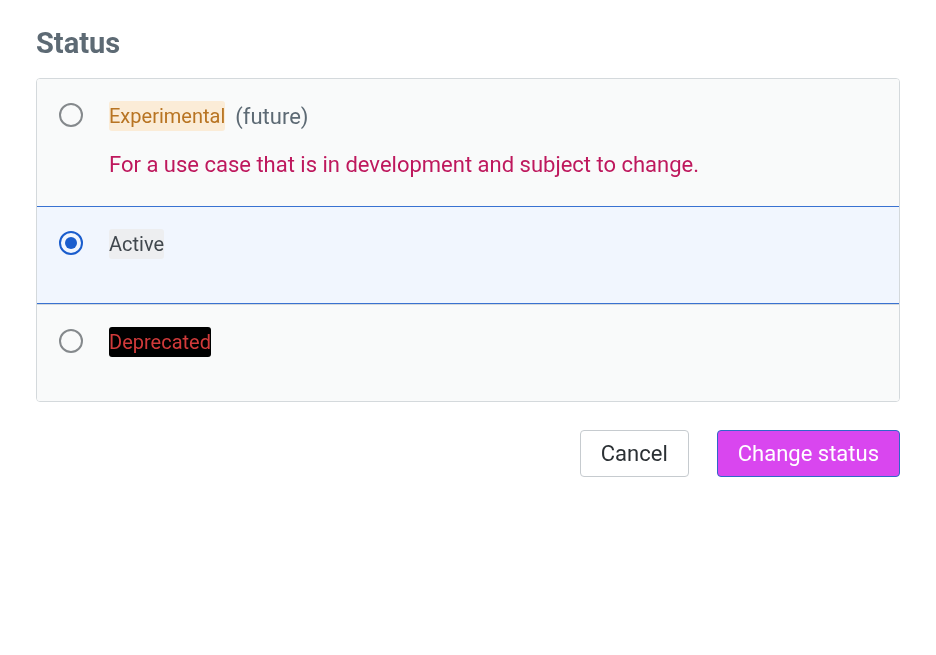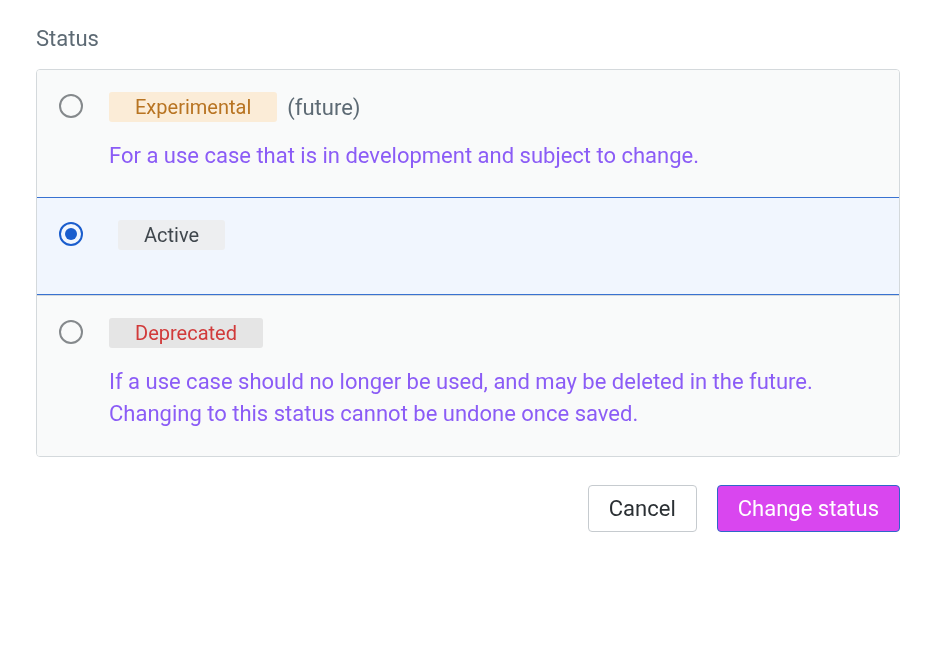--- a/index.html
+++ b/index.html
@@ -8,23 +8,23 @@
       padding: 0;
     }
     body {
       font-family: -apple-system, BlinkMacSystemFont, "Segoe UI", Roboto, Helvetica, Arial, sans-serif;
       background: #ffffff;
       padding: 26px 36px;
       width: 936px;
       color: #1b1f22;
     }
     .section-title {
-      font-size: 22px;
+      font-size: 29px;
       color: #5d6a74;
-      font-weight: 400;
+      font-weight: 700;
       margin-bottom: 18px;
     }
     .options-container {
       border: 1px solid #d4d9dc;
       border-radius: 4px;
       overflow: hidden;
     }
     .option-row {
       display: flex;
       align-items: flex-start;
@@ -34,21 +34,20 @@
       cursor: pointer;
     }
     .option-row:first-child {
       border-top: none;
     }
     .option-row.selected {
       background: #f1f6fe;
       border-top: 1px solid #3972d1;
       border-bottom: 1px solid #3972d1;
       margin-top: -1px;
-      gap: 9px;
     }
     .radio {
       flex: 0 0 auto;
       width: 24px;
       height: 24px;
       border-radius: 50%;
       border: 2px solid #85898c;
       margin-top: 2px;
       margin-right: 26px;
       position: relative;
@@ -72,49 +71,49 @@
     }
     .badge-line {
       display: flex;
       align-items: center;
       gap: 10px;
       margin-bottom: 18px;
     }
     .badge {
       display: inline-block;
       font-size: 20px;
-      padding: 3px 26px;
+      padding: 3px 0;
       border-radius: 3px;
       font-weight: 400;
     }
     .badge-experimental {
       background: #fbecd7;
       color: #b87422;
     }
     .badge-active {
       background: #edeef0;
       color: #40474d;
     }
     .badge-deprecated {
-      background: #e5e5e5;
+      background: #000000;
       color: #d13a3a;
     }
     .current-label {
       font-size: 22px;
       color: #5d6a74;
     }
     .option-description {
       font-size: 22px;
       line-height: 1.45;
-      color: #8b5cf6;
+      color: #be185d;
     }
     .button-row {
       display: flex;
       justify-content: flex-end;
-      gap: 20px;
+      gap: 28px;
       margin-top: 28px;
     }
     .btn {
       font-size: 22px;
       padding: 10px 20px;
       border-radius: 4px;
       cursor: pointer;
       font-family: inherit;
     }
     .btn-secondary {
@@ -155,21 +154,20 @@
         </div>
       </div>
     </div>
 
     <div class="option-row">
       <div class="radio"></div>
       <div class="option-body">
         <div class="badge-line">
           <span class="badge badge-deprecated">Deprecated</span>
         </div>
-        <div class="option-description">If a use case should no longer be used, and may be deleted in the future. Changing to this status cannot be undone once saved.</div>
       </div>
     </div>
 
   </div>
 
   <div class="button-row">
     <button class="btn btn-secondary">Cancel</button>
     <button class="btn btn-primary">Change status</button>
   </div>
 </div>

